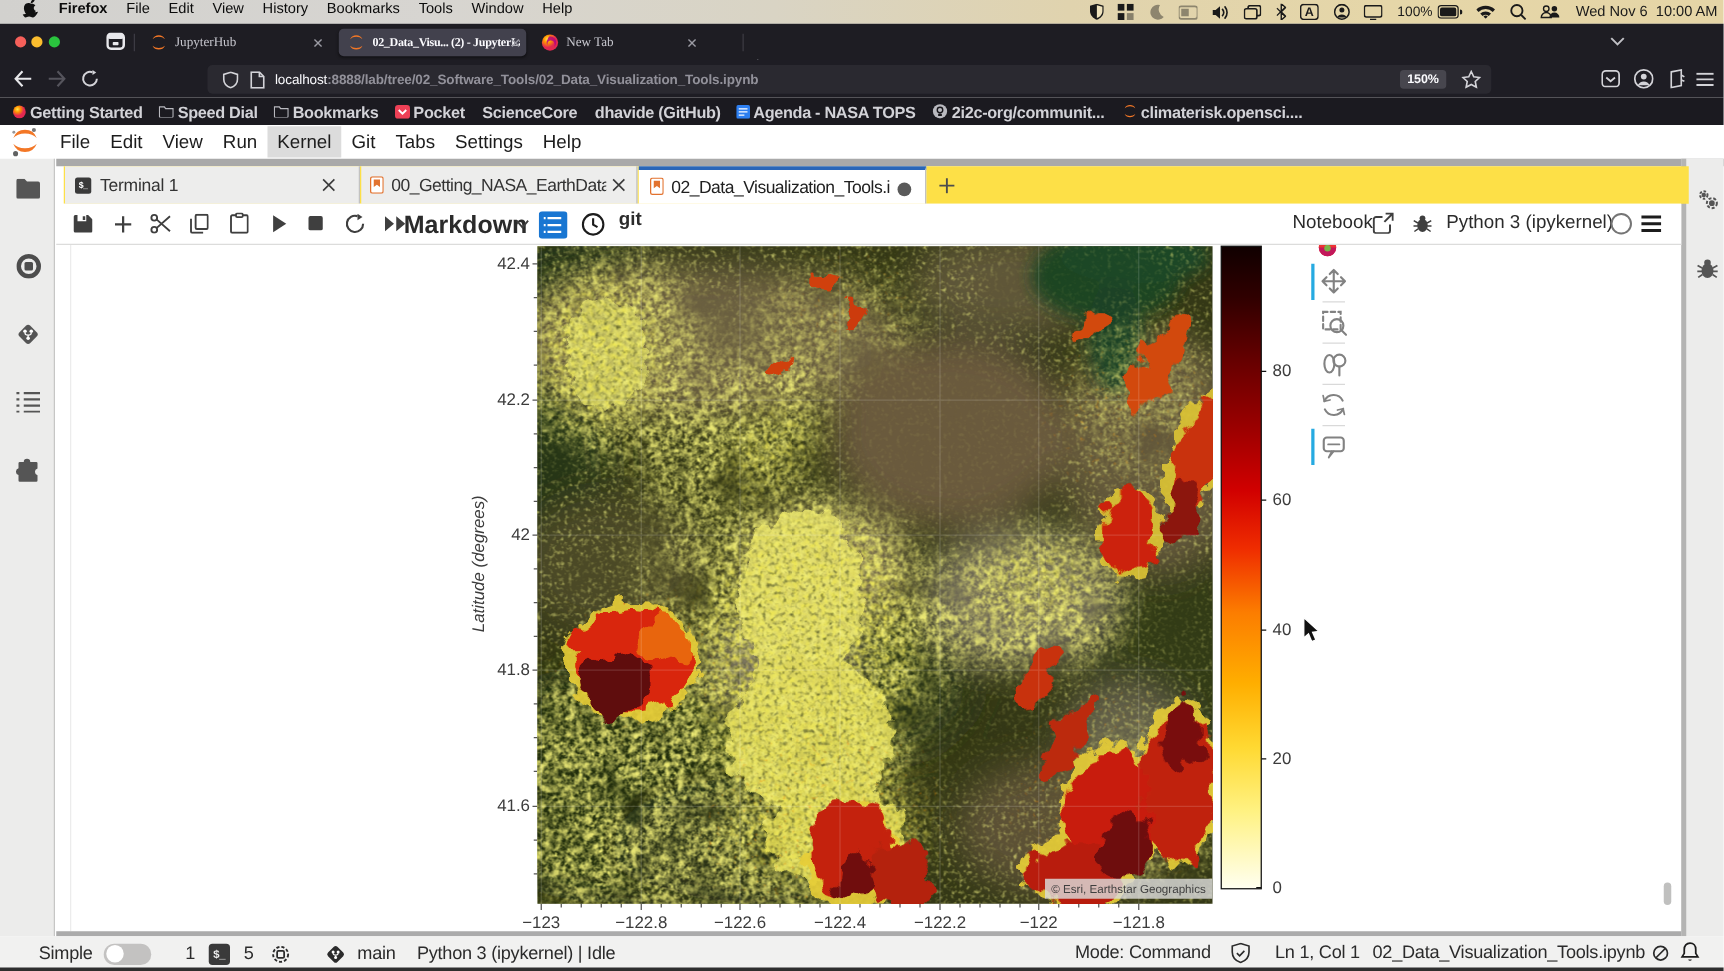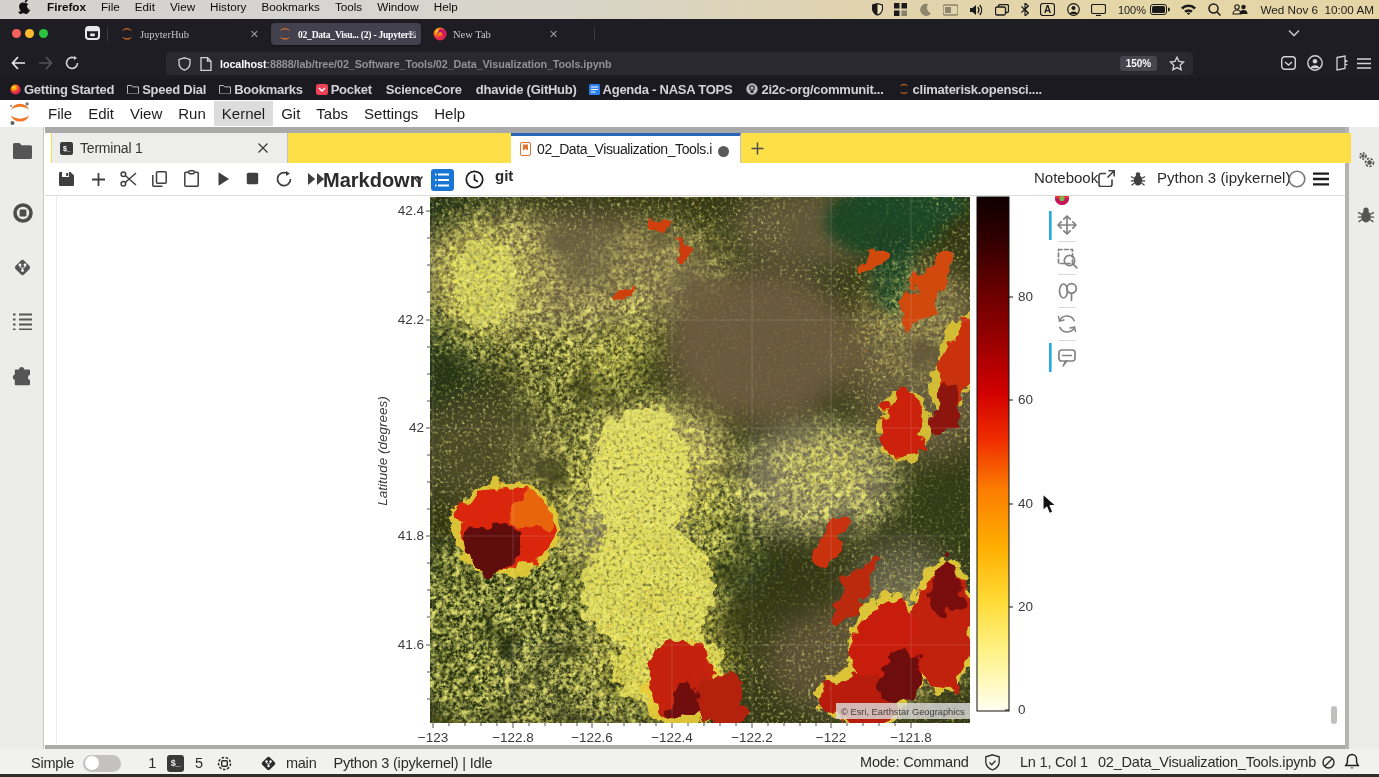--- a/index.html
+++ b/index.html
@@ -193,21 +193,21 @@
         <path d="M9 0l3 2-3 2z" fill="#d3d3d8"></path>
       </svg>
     <div id="urlbar">
       <svg width="13" height="14" viewBox="0 0 13 14" style="margin-left:12px;">
           <path d="M6.5 0.8L12 2.5v3.8c0 3.2-2.2 5.6-5.5 6.9C3.2 11.9 1 9.5 1 6.3V2.5z" fill="none" stroke="#d3d3d8" stroke-width="1.3"></path>
         </svg>
       <svg width="12" height="14" viewBox="0 0 12 14" style="margin-left:9px;">
           <path d="M1 0.7h6.5L11 4.2v9.1H1z" fill="none" stroke="#d3d3d8" stroke-width="1.3"></path>
           <path d="M7.5 0.7v3.5H11" fill="none" stroke="#d3d3d8" stroke-width="1.3"></path>
         </svg>
-      <span style="margin-left:8px; color:#fbfbfe; font-weight:bold;">localhost</span>
+      <span style="margin-left:8px; color:#fbfbfe; font-weight:normal;">localhost</span>
         <span style="font-weight:bold; color:#92919a;">:8888/lab/tree/02_Software_Tools/02_Data_Visualization_Tools.ipynb</span>
       <span style="margin-left:auto; margin-right:8px; display:flex; align-items:center;">
         <span style="background:#47464e; color:#fbfbfe; font-size:10px; font-weight:bold; border-radius:3px; padding:2px 6px;text-align:center;">150%</span>
         <svg width="16" height="15" viewBox="0 0 16 15" style="margin-left:12px;">
             <path d="M8 1.2l2 4.2 4.6.6-3.4 3.2.9 4.6L8 11.6l-4.1 2.2.9-4.6L1.4 6l4.6-.6z" fill="none" stroke="#d3d3d8" stroke-width="1.3"></path>
           </svg>
       </span>
     </div>
     <svg class="abs" style="left:1281px; top:8px;" width="15" height="14" viewBox="0 0 15 14">
         <rect x="0.7" y="0.7" width="13.6" height="12.6" rx="3" fill="none" stroke="#d3d3d8" stroke-width="1.4"></rect>
@@ -321,20 +321,30 @@
         <ellipse cx="8.5" cy="10" rx="4.5" ry="5.5" fill="#555"></ellipse>
         <circle cx="8.5" cy="4" r="2.5" fill="#555"></circle>
         <path d="M1 6l3.5 2M16 6l-3.5 2M0.8 10.5h3.7M16.2 10.5h-3.7M1.5 15l3.2-2.2M15.5 15l-3.2-2.2" stroke="#555" stroke-width="1.3"></path>
       </svg>
   </div>
   <div id="dockrow" class="abs">
     <div class="jtab" style="left:1px; width:236px;">
       <span style="margin-left:8px; width:13px; height:13px; background:#3a3a3a; border-radius:2px; color:#fff; font-size:7px; font-weight:bold; display:inline-flex; align-items:center; justify-content:center; letter-spacing:-0.5px;">$_</span>
       <span style="margin-left:7px;">Terminal 1</span>
       <svg style="position:absolute; left:205px; top:9px;" width="12" height="12" viewBox="0 0 12 12">
+          <path d="M1.5 1.5l9 9M10.5 1.5l-9 9" stroke="#3a3a3a" stroke-width="1.3"></path>
+        </svg>
+    </div>
+    <div class="jtab" style="left:238px; width:221px;">
+      <svg style="margin-left:7px;" width="11" height="14" viewBox="0 0 11 14">
+          <rect x="0.5" y="0.5" width="10" height="13" rx="1.5" fill="#fff" stroke="#e2722e"></rect>
+          <path d="M3 2.5h5v6L5.5 6.7 3 8.5z" fill="#e2722e"></path>
+        </svg>
+      <span style="margin-left:6px; width:172px; overflow:hidden; white-space:nowrap; letter-spacing:-0.4px;">00_Getting_NASA_EarthData</span>
+      <svg style="position:absolute; left:200px; top:9px;" width="12" height="12" viewBox="0 0 12 12">
           <path d="M1.5 1.5l9 9M10.5 1.5l-9 9" stroke="#3a3a3a" stroke-width="1.3"></path>
         </svg>
     </div>
     <div class="jtab" id="jtab3" style="left:460px; width:230px;">
       <svg style="margin-left:9px; margin-top:-2px;" width="11" height="14" viewBox="0 0 11 14">
           <rect x="0.5" y="0.5" width="10" height="13" rx="1.5" fill="#fff" stroke="#e2722e"></rect>
           <path d="M3 2.5h5v6L5.5 6.7 3 8.5z" fill="#e2722e"></path>
         </svg>
       <span style="margin-left:6px; margin-top:-2px; letter-spacing:-0.4px;">02_Data_Visualization_Tools.i</span>
       <span style="position:absolute; left:207px; top:10px; width:11px; height:11px; border-radius:50%; background:#5a5a5a;"></span>

